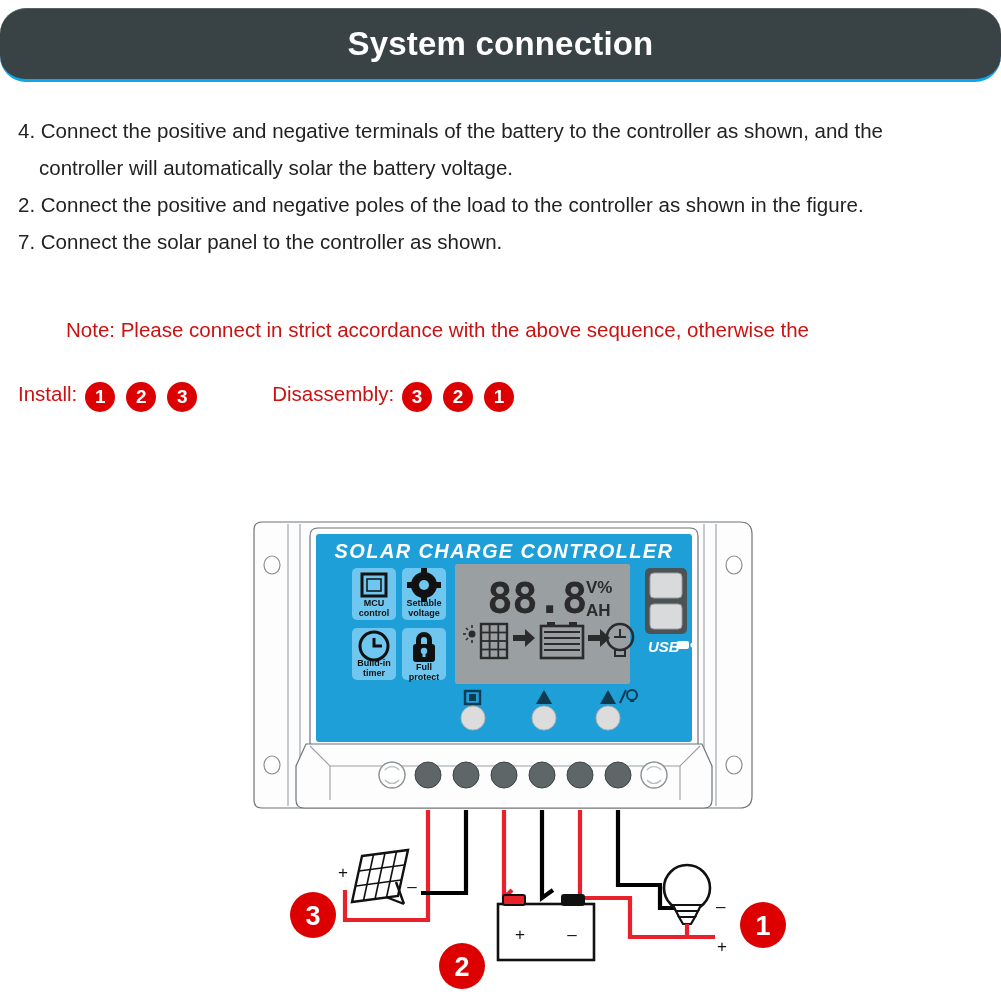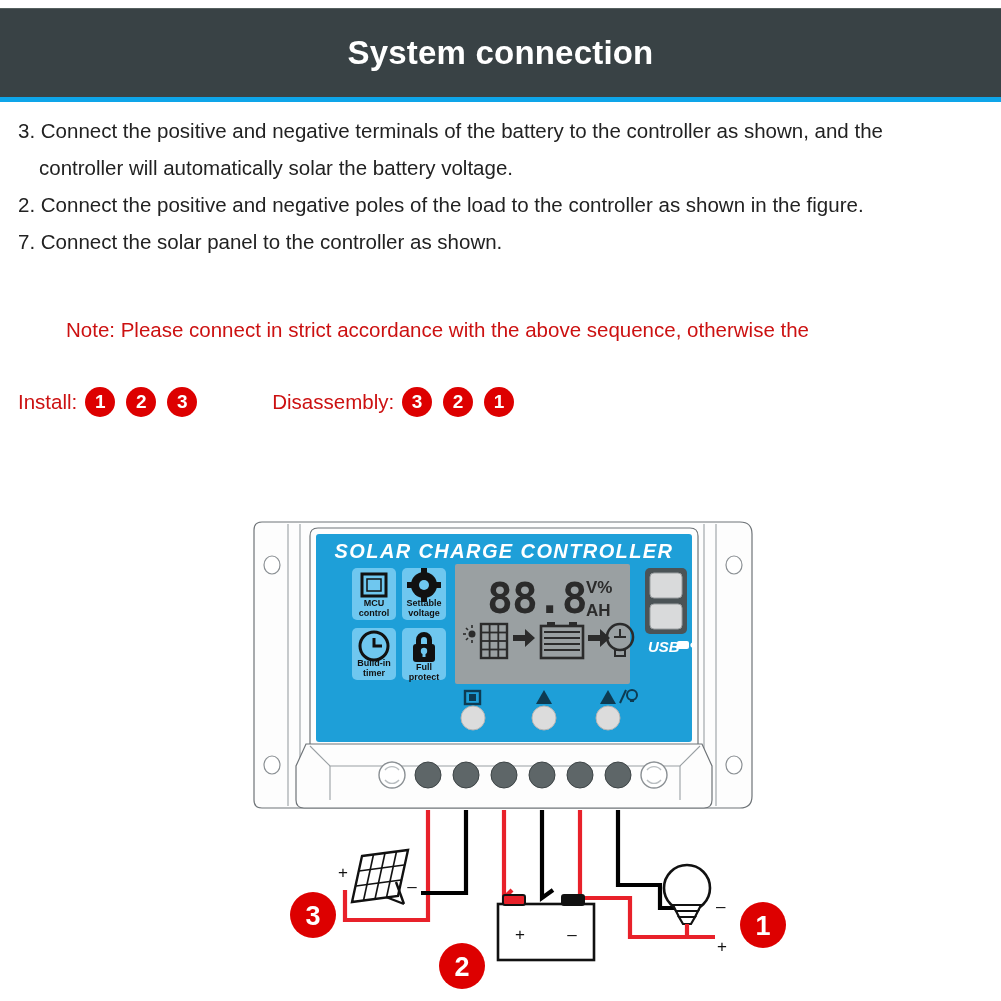--- a/index.html
+++ b/index.html
@@ -11,27 +11,28 @@
     width: 1001px; height: 1001px;
     position: relative;
     font-family: "Liberation Sans", sans-serif;
     overflow: hidden;
   }
 
   
   .header-bar {
     position: absolute;
     left: 0; top: 8px;
-    width: 1001px; height: 94px;
+    width: 1001px; height: 74px;
     background: #394245;
     display: flex;
     align-items: center;
     justify-content: center;
     border-top: 1px solid #55605f;
-    border-bottom: 5px solid #0ea5e9;
+    border-bottom: 3px solid #0ea5e9;
+    border-radius: 26px;
   }
   .header-title {
     color: #ffffff;
     font-size: 33px;
     font-weight: bold;
     letter-spacing: 0.2px;
     font-family: "Liberation Sans", sans-serif;
   }
 
   
@@ -59,21 +60,21 @@
     color: #cc1111;
     font-size: 20.5px;
     line-height: 39px;
     white-space: nowrap;
   }
 
   .seq-row {
     position: absolute;
     left: 18px; top: 382px;
     display: flex;
-    align-items: center;
+    align-items: flex-start;
     height: 40px;
   }
   .seq-label {
     color: #cc1111;
     font-size: 20.5px;
     margin-right: 8px;
     white-space: nowrap;
   }
   .seq-badges { display: flex; align-items: center; }
   .badge {
@@ -100,21 +101,21 @@
   
 </style>
 </head>
 <body>
 
 <div class="header-bar">
   <div class="header-title">System connection</div>
 </div>
 
 <div class="instructions">
-  <div class="instr-line">3. Connect the positive and negative terminals of the battery to the controller as shown, and the</div>
+  <div class="instr-line">4. Connect the positive and negative terminals of the battery to the controller as shown, and the</div>
   <div class="instr-line indent">controller will automatically solar the battery voltage.</div>
   <div class="instr-line">2. Connect the positive and negative poles of the load to the controller as shown in the figure.</div>
   <div class="instr-line">7. Connect the solar panel to the controller as shown.</div>
 </div>
 
 <div class="note-block">
   <div class="note-line">Note: Please connect in strict accordance with the above sequence, otherwise the</div>
 </div>
 
 <div class="seq-row">

